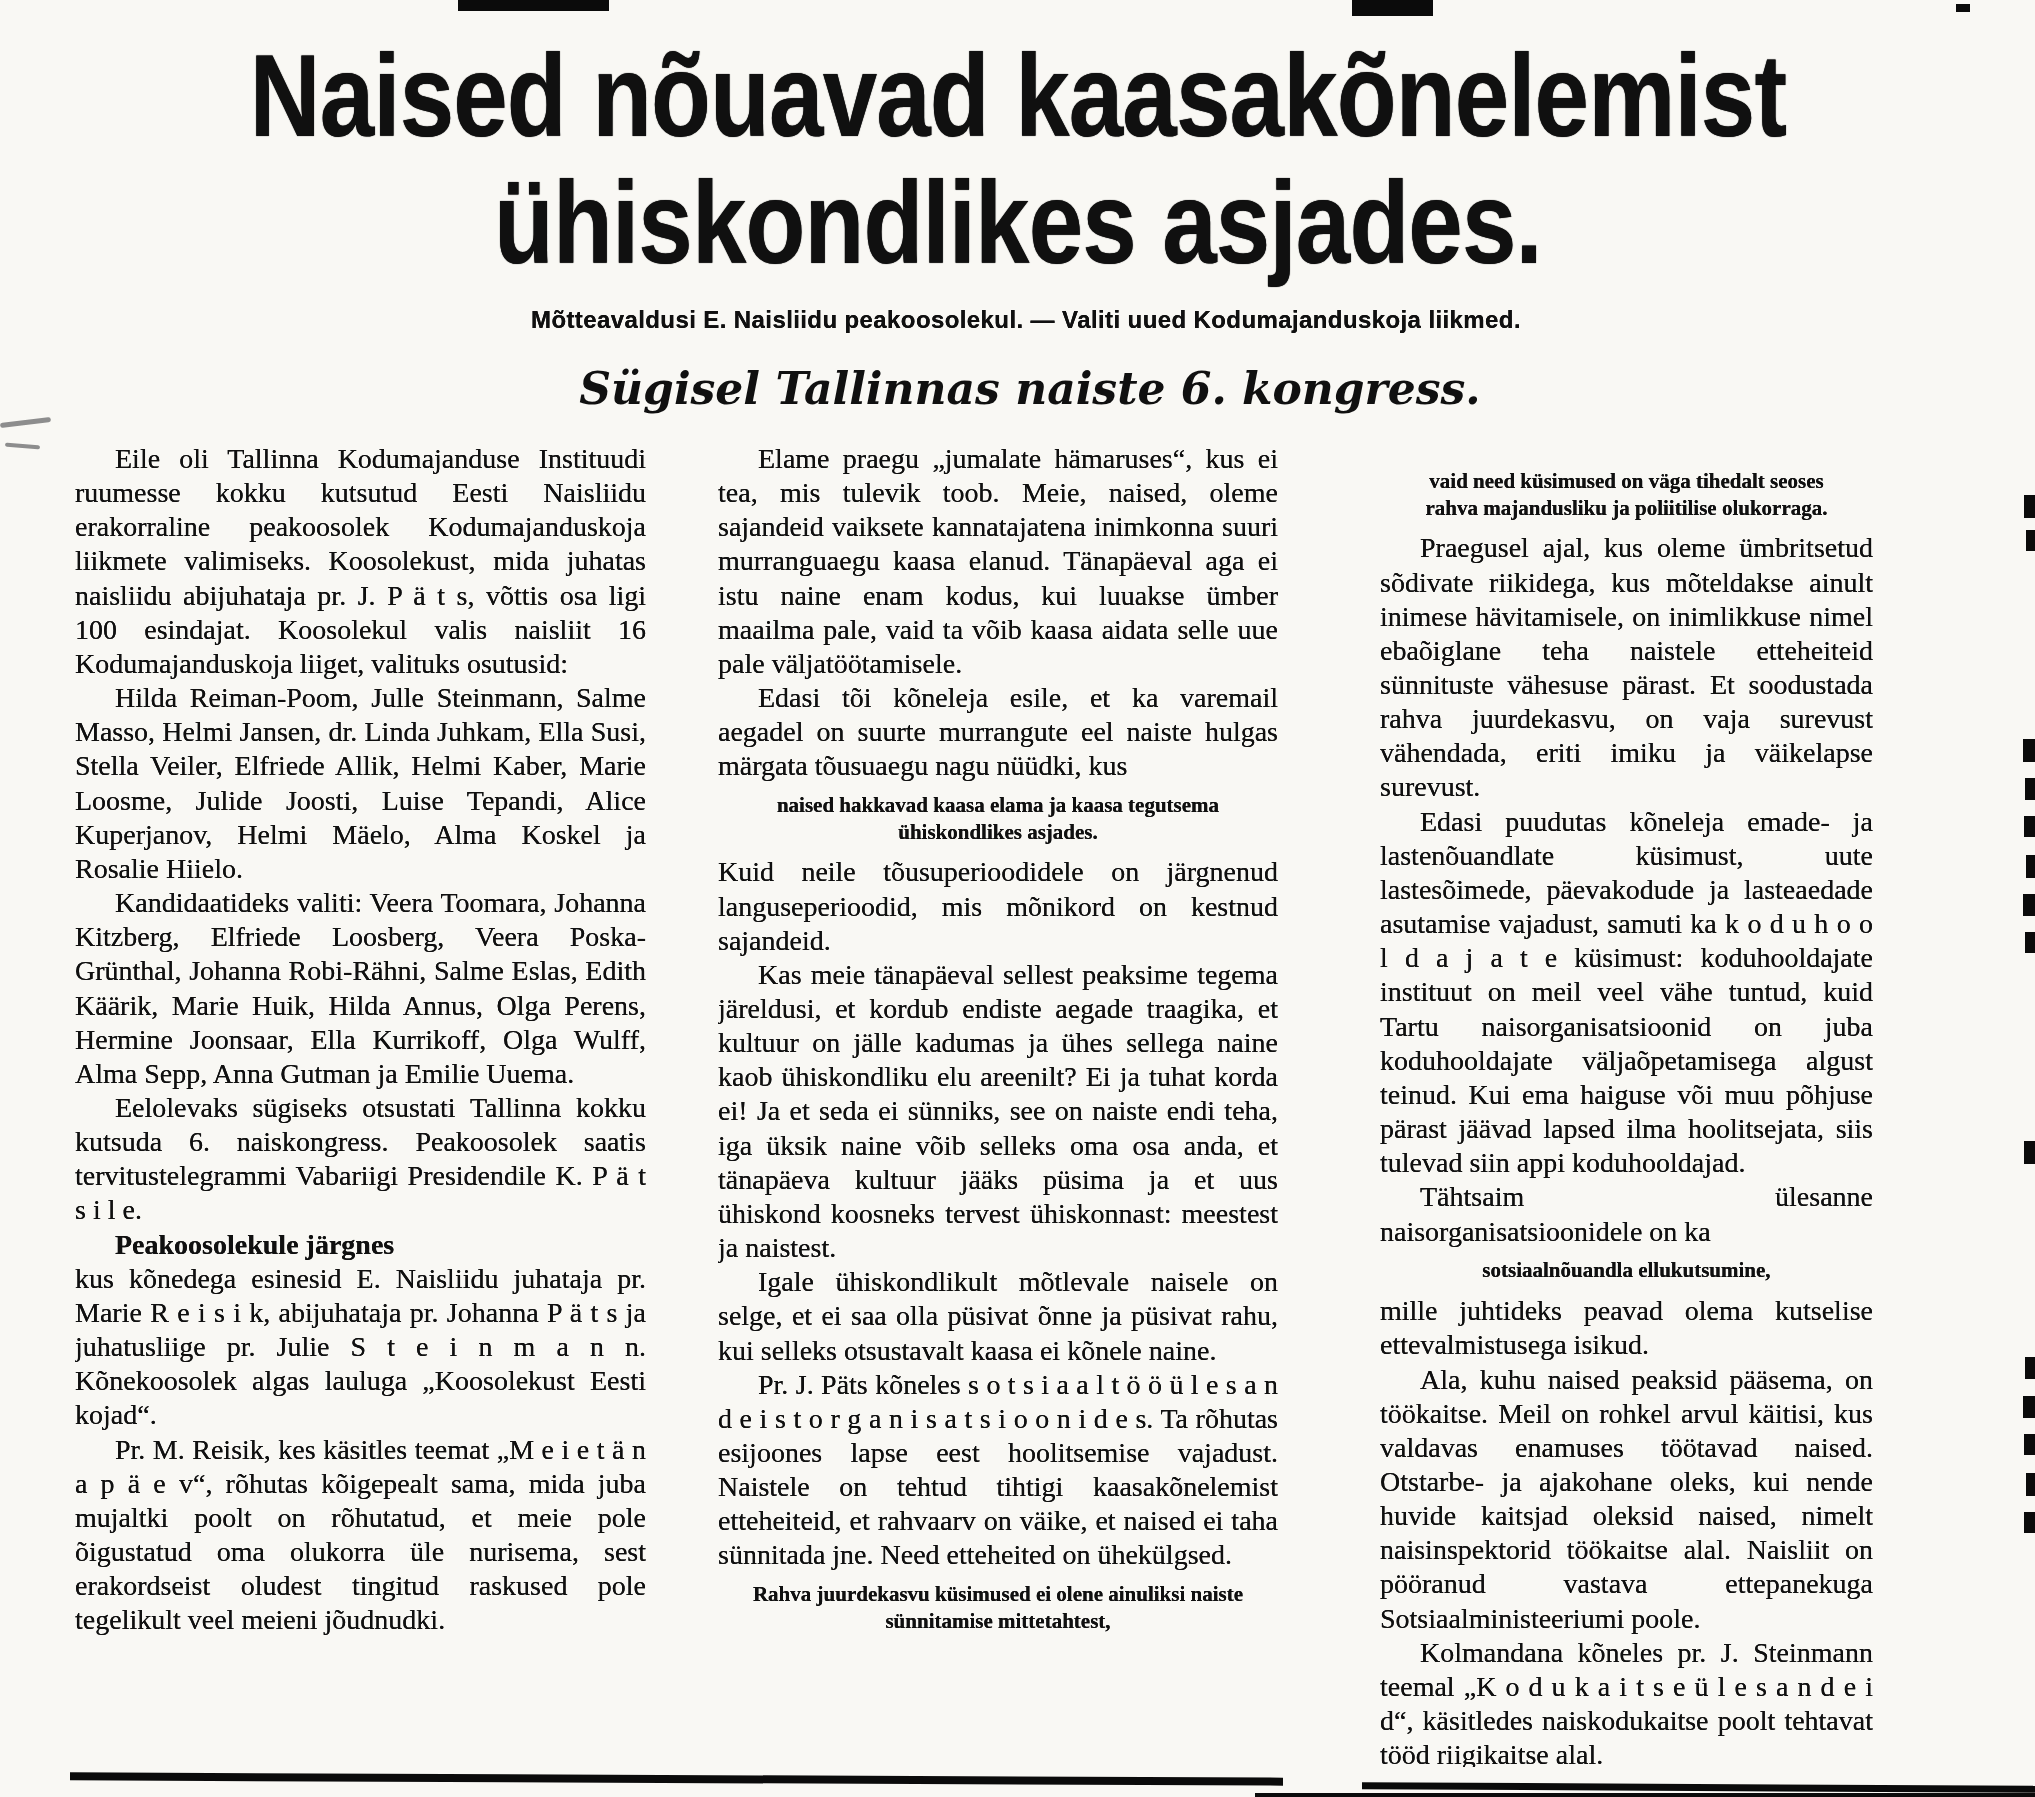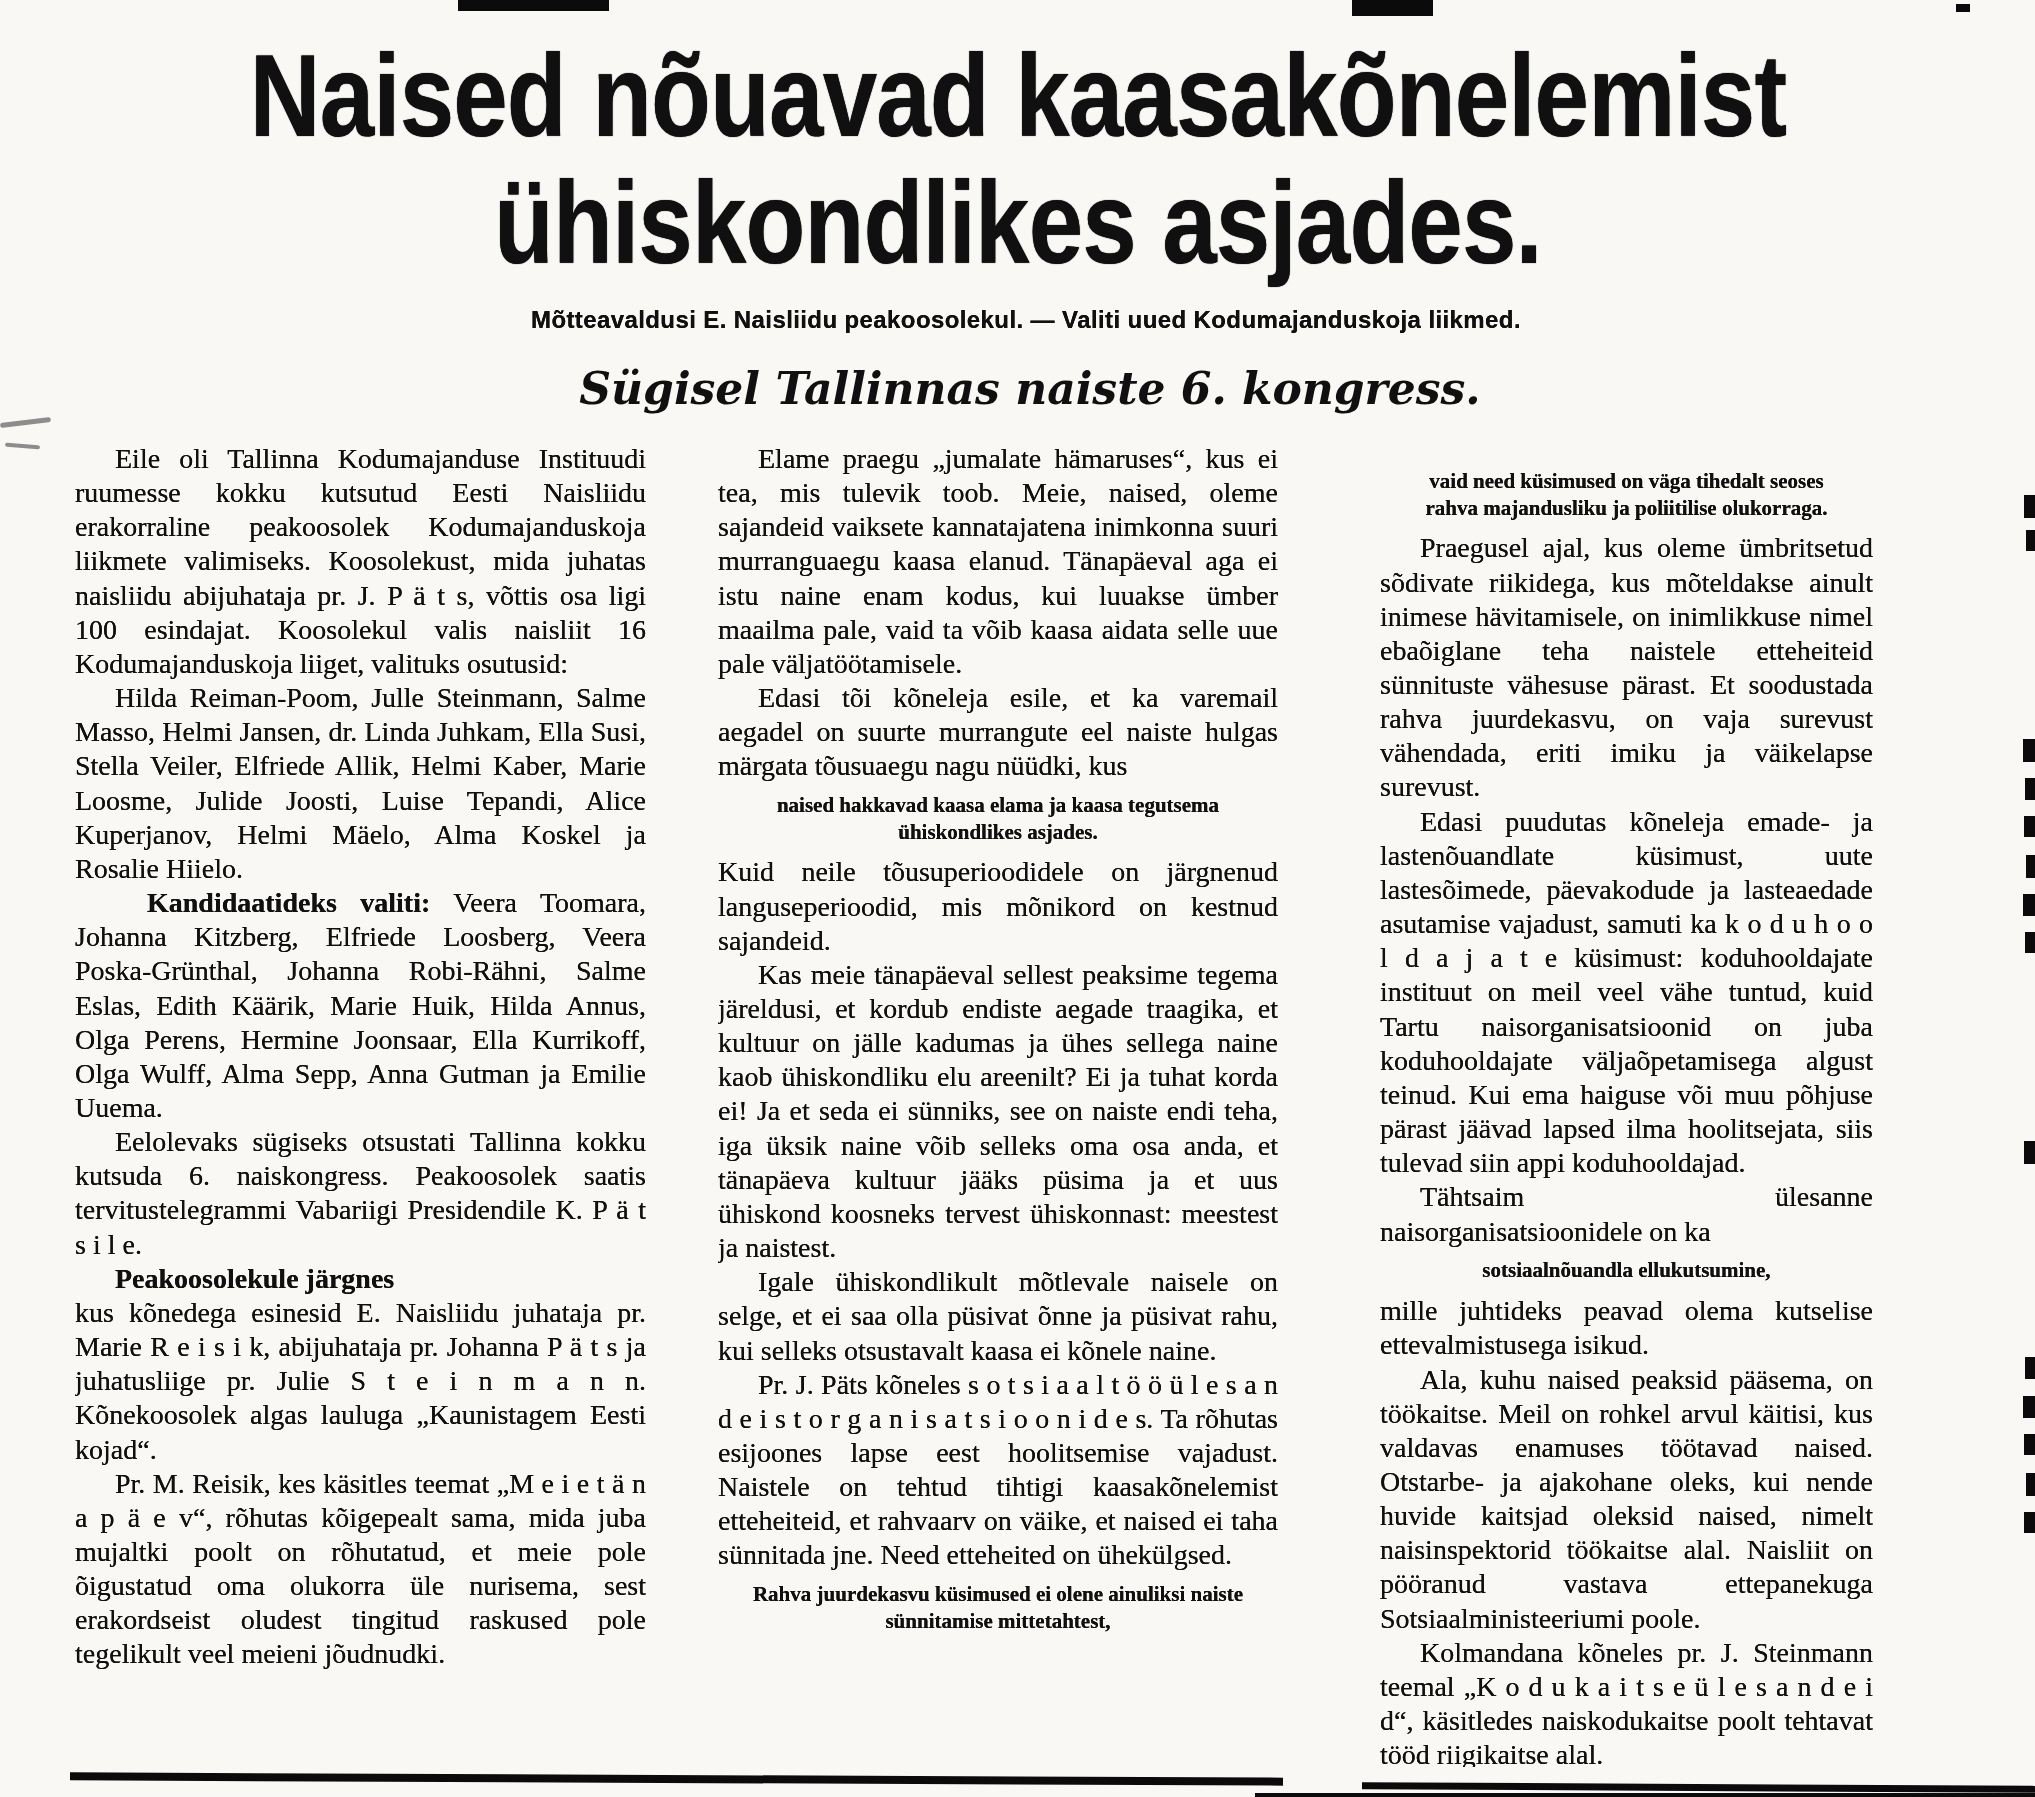--- a/index.html
+++ b/index.html
@@ -39,21 +39,21 @@
   .col2{left:718px;width:560px;}
   .col3{left:1380px;width:493px;}
   .col p{margin:0;}
   .ind{text-indent:40px;}
   .bold{font-weight:bold;}
   .center-right{text-align:center;padding-left:97px;}
   .bsub{
     font-weight:bold;text-align:center;font-size:21px;line-height:1.25;
     padding:8.8px 21px 10.5px 21px;margin:0;
   }
-  .lead{font-weight:bold;margin-left:32px;}
+  .lead{font-weight:normal;}
   .rule{position:absolute;background:#0b0b0b;}
   .fragment{position:absolute;background:#0b0b0b;}
   .pencil{position:absolute;background:#8d8d8d;border-radius:2.6px;}
 </style>
 </head>
 <body>
 
 <div class="page">
 
   <div class="fragment" style="left:458px;top:0;width:151px;height:11.4px;"></div>
@@ -70,21 +70,21 @@
 
   <p class="deck">Mõtteavaldusi E. Naisliidu peakoosolekul. — Valiti uued Kodumajanduskoja liikmed.</p>
   <p class="kicker">Sügisel Tallinnas naiste 6. kongress.</p>
 
   <div class="col col1">
     <p class="ind">Eile oli Tallinna Kodumajanduse Instituudi ruumesse kokku kutsutud Eesti Naisliidu erakorraline peakoosolek Kodumajanduskoja liikmete valimiseks. Koosolekust, mida juhatas naisliidu abijuhataja pr. J. P ä t s, võttis osa ligi 100 esindajat. Koosolekul valis naisliit 16 Kodumajanduskoja liiget, valituks osutusid:</p>
     <p class="ind">Hilda Reiman-Poom, Julle Steinmann, Salme Masso, Helmi Jansen, dr. Linda Juhkam, Ella Susi, Stella Veiler, Elfriede Allik, Helmi Kaber, Marie Loosme, Julide Joosti, Luise Tepandi, Alice Kuperjanov, Helmi Mäelo, Alma Koskel ja Rosalie Hiielo.</p>
     <p class="ind"><b class="lead">Kandidaatideks valiti:</b><span> Veera Toomara, Johanna Kitzberg, Elfriede Loosberg, Veera Poska-Grünthal, Johanna Robi-Rähni, Salme Eslas, Edith Käärik, Marie Huik, Hilda Annus, Olga Perens, Hermine Joonsaar, Ella Kurrikoff, Olga Wulff, Alma Sepp, Anna Gutman ja Emilie Uuema.</span></p>
     <p class="ind">Eelolevaks sügiseks otsustati Tallinna kokku kutsuda 6. naiskongress. Peakoosolek saatis tervitustelegrammi Vabariigi Presidendile K. P ä t s i l e.</p>
     <p class="bold ind">Peakoosolekule järgnes</p>
-    <p>kus kõnedega esinesid E. Naisliidu juhataja pr. Marie R e i s i k, abijuhataja pr. Johanna P ä t s ja juhatusliige pr. Julie S t e i n m a n n. Kõnekoosolek algas lauluga „Kaunistagem Eesti kojad“.</p>
+    <p>kus kõnedega esinesid E. Naisliidu juhataja pr. Marie R e i s i k, abijuhataja pr. Johanna P ä t s ja juhatusliige pr. Julie S t e i n m a n n. Kõnekoosolek algas lauluga „Koosolekust Eesti kojad“.</p>
     <p class="ind">Pr. M. Reisik, kes käsitles teemat „M e i e  t ä n a p ä e v“, rõhutas kõigepealt sama, mida juba mujaltki poolt on rõhutatud, et meie pole õigustatud oma olukorra üle nurisema, sest erakordseist oludest tingitud raskused pole tegelikult veel meieni jõudnudki.</p>
   </div>
 
   <div class="col col2">
     <p class="ind">Elame praegu „jumalate hämaruses“, kus ei tea, mis tulevik toob. Meie, naised, oleme sajandeid vaiksete kannatajatena inimkonna suuri murranguaegu kaasa elanud. Tänapäeval aga ei istu naine enam kodus, kui luuakse ümber maailma pale, vaid ta võib kaasa aidata selle uue pale väljatöötamisele.</p>
     <p class="ind">Edasi tõi kõneleja esile, et ka varemail aegadel on suurte murrangute eel naiste hulgas märgata tõusuaegu nagu nüüdki, kus</p>
     <p class="bsub">naised hakkavad kaasa elama ja kaasa tegutsema ühiskondlikes asjades.</p>
     <p>Kuid neile tõusuperioodidele on järgnenud languseperioodid, mis mõnikord on kestnud sajandeid.</p>
     <p class="ind">Kas meie tänapäeval sellest peaksime tegema järeldusi, et kordub endiste aegade traagika, et kultuur on jälle kadumas ja ühes sellega naine kaob ühiskondliku elu areenilt? Ei ja tuhat korda ei! Ja et seda ei sünniks, see on naiste endi teha, iga üksik naine võib selleks oma osa anda, et tänapäeva kultuur jääks püsima ja et uus ühiskond koosneks tervest ühiskonnast: meestest ja naistest.</p>
     <p class="ind">Igale ühiskondlikult mõtlevale naisele on selge, et ei saa olla püsivat õnne ja püsivat rahu, kui selleks otsustavalt kaasa ei kõnele naine.</p>

